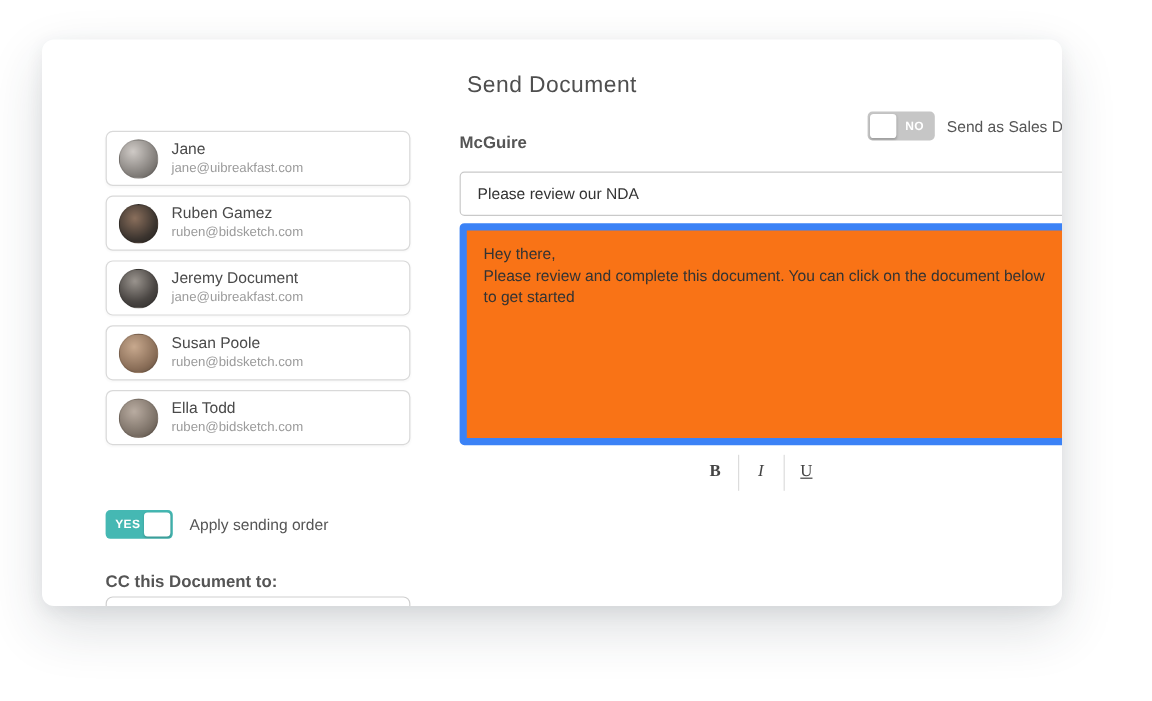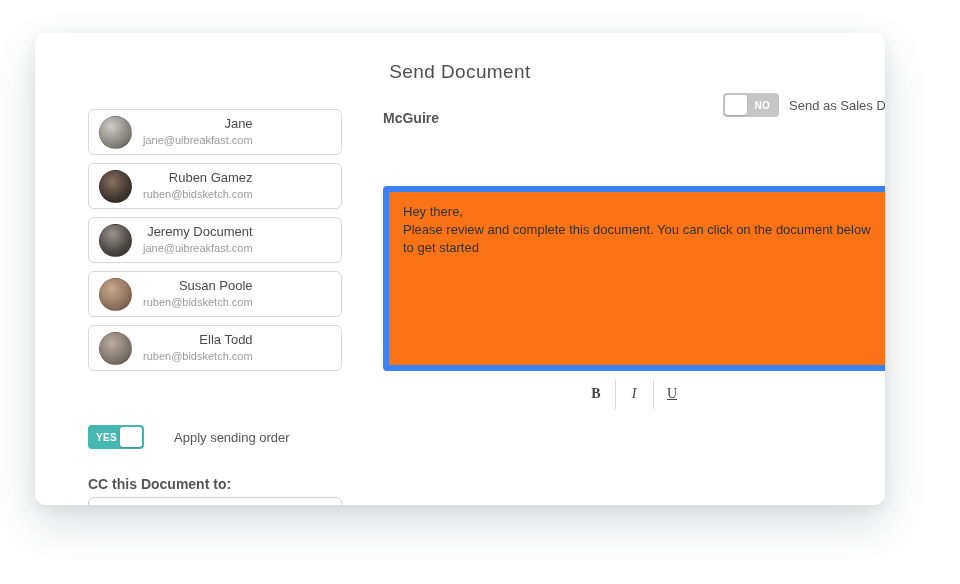--- a/index.html
+++ b/index.html
@@ -31,24 +31,24 @@
     width:33px; height:33px; border-radius:50%; flex:0 0 33px;
     margin-right:11px; border:1px solid rgba(0,0,0,0.08);
   }
   .person-row:nth-of-type(1) .avatar { background:radial-gradient(circle at 35% 30%, #cfcac6, #7e7a76 70%, #55514e); }
   .person-row:nth-of-type(2) .avatar { background:radial-gradient(circle at 40% 35%, #8a6f5c, #3a332e 65%, #23201d); }
   .person-row:nth-of-type(3) .avatar { background:radial-gradient(circle at 40% 30%, #9a948e, #4a4643 60%, #2c2a28); }
   .person-row:nth-of-type(4) .avatar { background:radial-gradient(circle at 38% 32%, #c8a98e, #8a6e58 65%, #5d4a3a); }
   .person-row:nth-of-type(5) .avatar { background:radial-gradient(circle at 38% 32%, #b9aca1, #7d7268 65%, #55493f); }
 
   .person-text { display:flex; flex-direction:column; line-height:1.25; }
-  .person-name { font-size:13px; color:#4a4a4a;text-align:right; }
+  .person-name { font-size:13px; color:#4a4a4a; }
   .person-email { font-size:11px; color:#9b9b9b; margin-top:2px; }
 
-  .order-row { position:absolute; left:53px; top:392px; display:flex; align-items:center;gap:16px; }
+  .order-row { position:absolute; left:53px; top:392px; display:flex; align-items:center; }
   .toggle {
     position:relative; width:56px; height:24px; border-radius:4px; cursor:pointer;
     display:flex; align-items:center; overflow:hidden;
   }
   .toggle.on  { background:#45b8b3; }
   .toggle.off { background:#c6c6c6; }
   .toggle .knob {
     position:absolute; top:2px; width:22px; height:20px; border-radius:3px;
     background:#fff; box-shadow:0 1px 2px rgba(0,0,0,0.2);
   }
@@ -163,20 +163,21 @@
     <div class="msg-heading">McGuire</div>
 
     <div class="salesdoc-row">
       <div class="toggle off">
         <span class="knob"></span>
         <span class="t-label">NO</span>
       </div>
       <span class="salesdoc-label">Send as Sales Doc</span>
     </div>
 
+    <input class="subject-input" type="text" value="Please review our NDA" style="">
 
     <textarea class="body-textarea" style="">Hey there,
 Please review and complete this document. You can click on the document below to get started</textarea>
 
     <div class="format-row">
       <button class="fmt-btn b">B</button>
       <div class="fmt-sep"></div>
       <button class="fmt-btn i">I</button>
       <div class="fmt-sep"></div>
       <button class="fmt-btn u">U</button>

